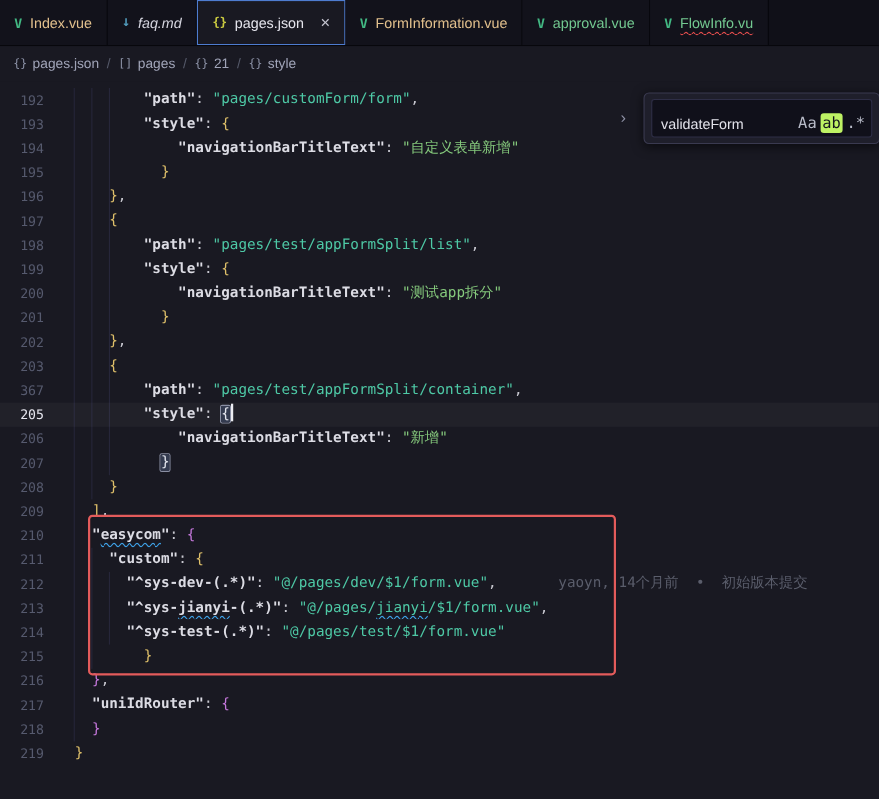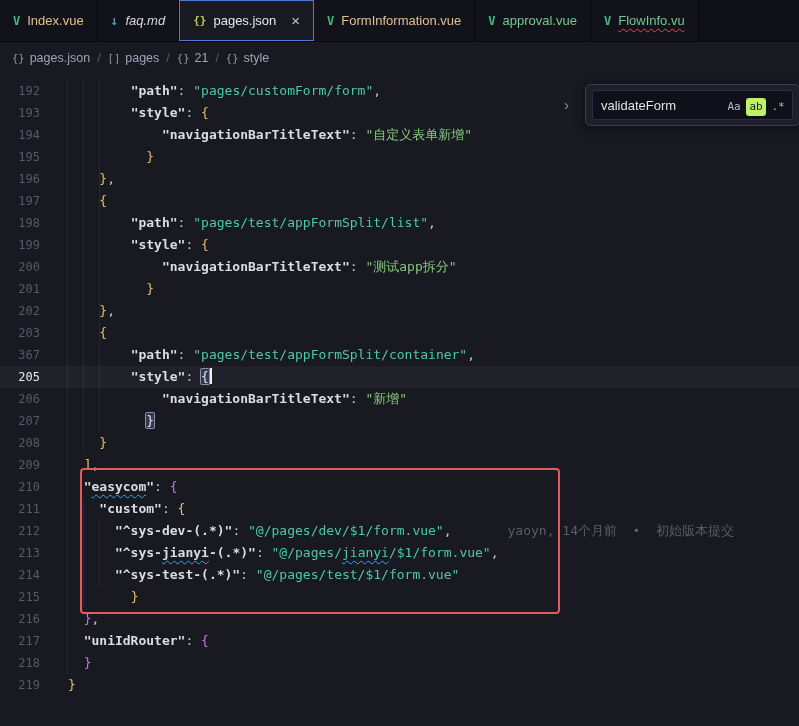--- a/index.html
+++ b/index.html
@@ -54,24 +54,24 @@
   .guide { position:absolute; width:1px; background:#26263a; }
   .redbox { position:absolute; left:80px; top:394px; width:480px; height:146px;
             border:2px solid #e35b5b; border-radius:4px; pointer-events:none; z-index:3; }
 
   
   .findwrap { position:absolute; top:84px; left:564px; display:flex; align-items:center; z-index:5; }
   .find-collapse { width:16px; color:#8f92a6; font-size:15px; cursor:pointer; margin-right:5px; }
   .findbox { background:#1f1f2b; border:1px solid #3a3a50; border-radius:5px; padding:5px 6px;
              box-shadow:0 2px 10px rgba(0,0,0,.55); width:215px; }
   .find-input { display:flex; align-items:center; background:#10101a; border:1px solid #2e2e46;
-                border-radius:3px; padding:5px 4px 3px 8px; }
+                border-radius:3px; padding:12px 4px 3px 8px; }
   .find-text { flex:1; color:#e2e2ea; font-size:13px; }
   .ftoggle { width:20px; height:18px; display:inline-flex; align-items:center; justify-content:center;
-             color:#b9bcc9; font-size:11px; border-radius:3px; margin-left:2px;
+             color:#b9bcc9; font-size:14px; border-radius:3px; margin-left:2px;
              font-family:"DejaVu Sans Mono", monospace; cursor:pointer; }
   .ftoggle.on { background:#bef264; color:#15151e; }
 </style>
 </head>
 <body>
 
 <div class="screen">
 
   <div class="tabbar" id="tabbar">
       <div class="tab modified">

